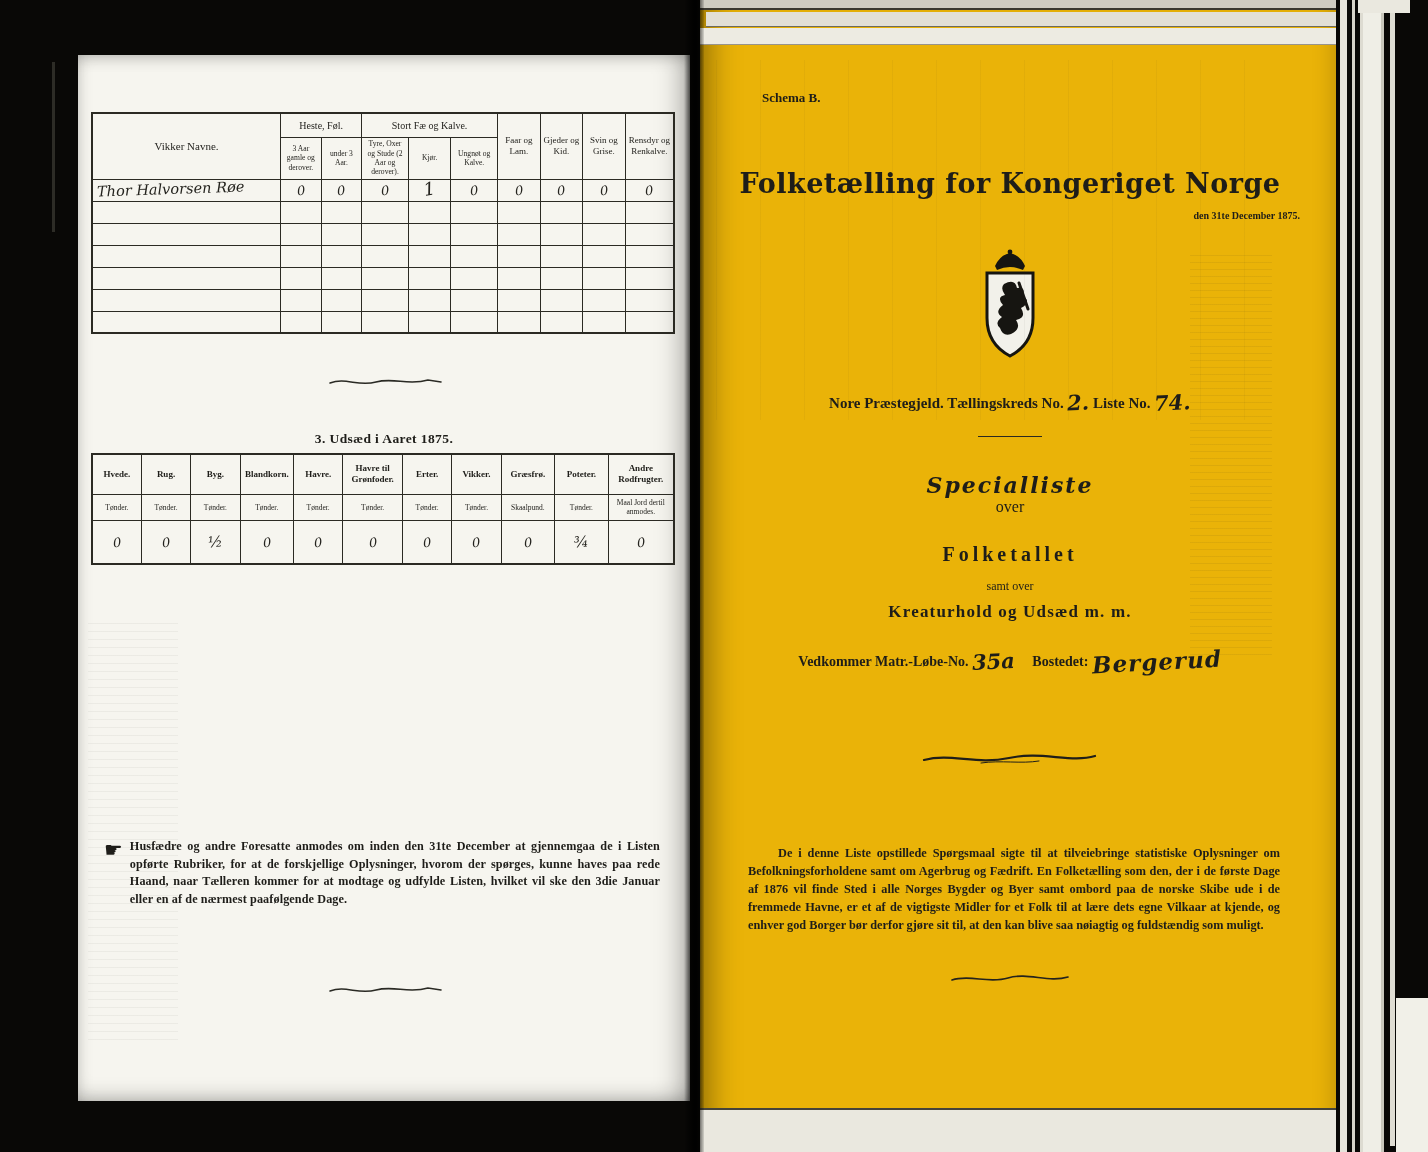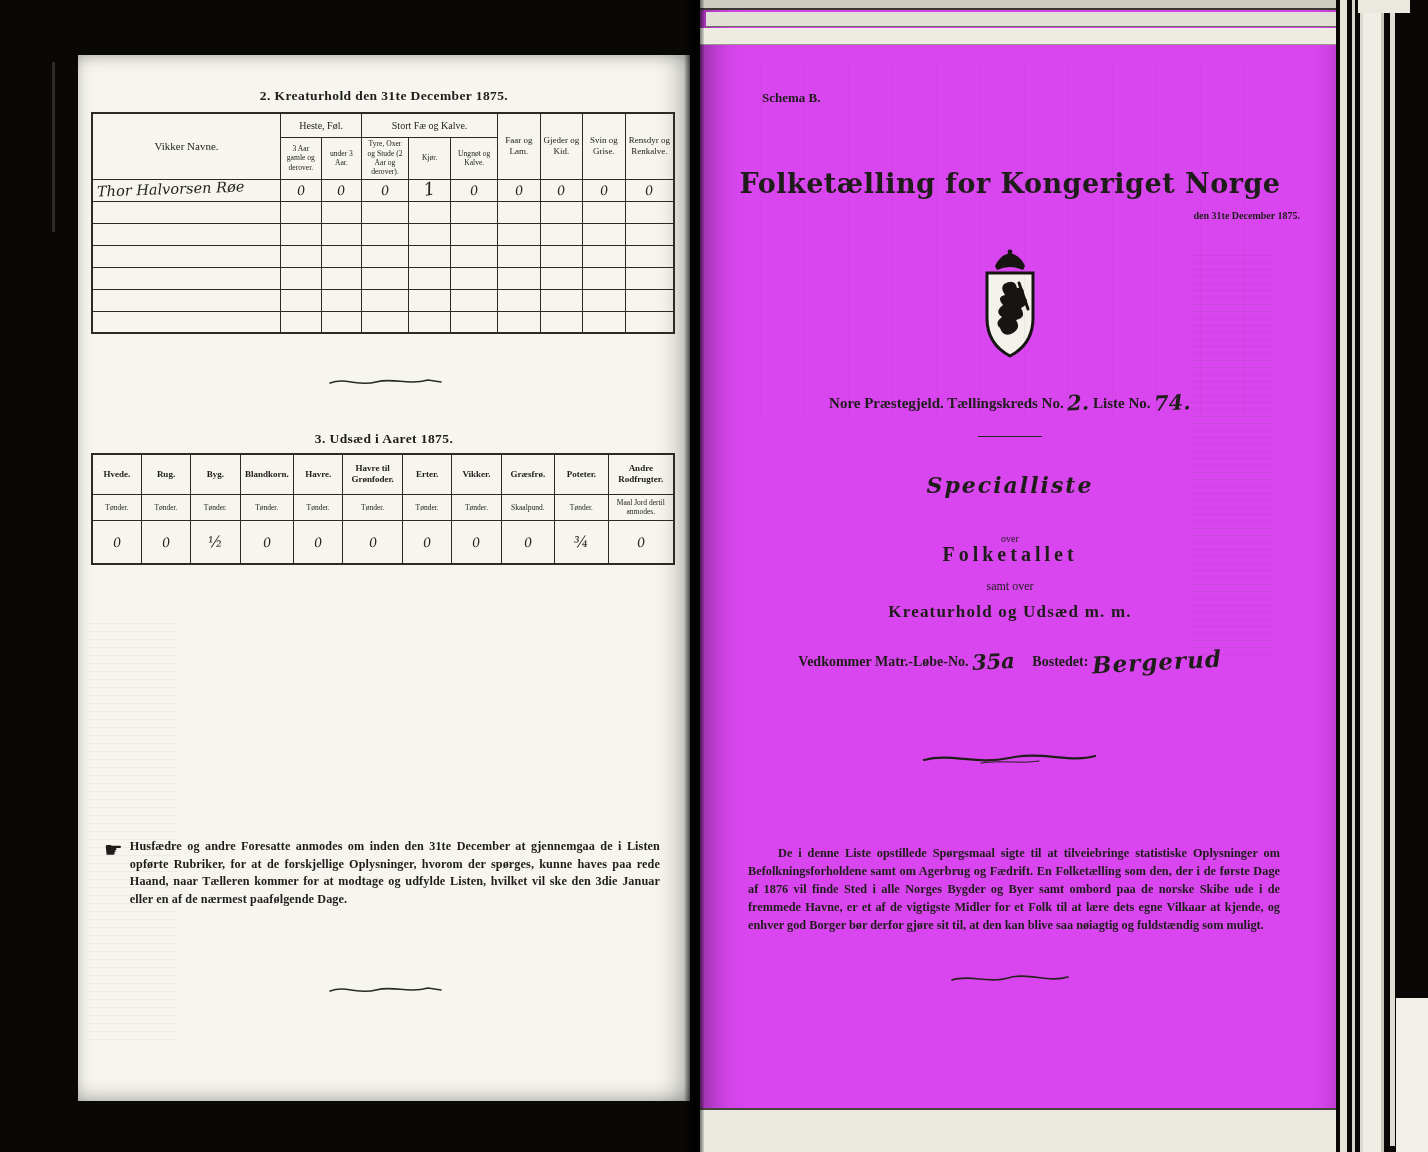--- a/index.html
+++ b/index.html
@@ -10,21 +10,21 @@
 
   #canvas { position:absolute; inset:0; width:1428px; height:1152px; background:#090806; }
 
   
   .page { position:absolute; background:#f6f5ef; }
   .page-left  { left:78px;  top:55px; width:612px; height:1046px;
                 box-shadow: inset -20px 0 28px -14px rgba(0,0,0,.38),
                             inset 6px 0 18px -8px rgba(0,0,0,.18),
                             inset 0 -14px 22px -12px rgba(0,0,0,.22),
                             inset 0 10px 18px -10px rgba(0,0,0,.2); }
-  .page-right { left:700px; top:0; width:636px; height:1152px; background:#d946ef;
+  .page-right { left:700px; top:0; width:636px; height:1152px; background:#eab308;
                 box-shadow: inset 22px 0 32px -14px rgba(0,0,0,.42),
                             inset -12px 0 22px -10px rgba(0,0,0,.2); }
 
   .gutter-shadow { position:absolute; left:684px; top:0; width:20px; height:1152px;
                    background:linear-gradient(90deg, rgba(0,0,0,0) 0%, rgba(0,0,0,.85) 45%, rgba(0,0,0,.9) 60%, rgba(0,0,0,.1) 100%); }
 
   
   .edge-strip { position:absolute; }
 
   
@@ -80,42 +80,41 @@
   .rp-el { position:absolute; }
   .rp-center { left:20px; width:580px; text-align:center; }
   .rp-schema { left:62px; top:90px; font-size:13px; font-weight:bold; }
   .rp-title { top:168px; font-size:27px; font-weight:bold; font-family:"DejaVu Serif", serif; letter-spacing:.5px; }
   .rp-date { top:210px; font-size:10px; font-weight:bold;text-align:right; }
   .rp-crest { top:246px; }
   .rp-district { top:390px; font-size:15px; font-weight:bold; }
   .rp-district .hw-entry { font-size:21px; vertical-align:-2px; }
   .rp-underline { left:278px; top:436px; width:64px; height:0; border-top:1.6px solid #2a2922; }
   .rp-speciallist { top:472px; font-size:22px; font-weight:bold; font-style:italic; letter-spacing:2px; font-family:"DejaVu Serif", serif; }
-  .rp-over { top:533px; font-size:10px; }
+  .rp-over { top:498px; font-size:16px; }
   .rp-folketal { top:543px; font-size:20px; font-weight:bold; letter-spacing:4px; }
   .rp-samt { top:579px; font-size:12px; }
   .rp-kreatur { top:602px; font-size:17px; font-weight:bold; letter-spacing:1.2px; }
   .rp-matr { top:648px; font-size:14px; font-weight:bold; }
   .rp-matr .hw-entry { font-size:21px; vertical-align:-3px; }
   .rp-matr .hw-place { font-size:23px; vertical-align:-4px; letter-spacing:1px; }
   .rp-divider { top:750px; }
   .rp-paragraph { left:48px; top:845px; width:532px; font-size:12.3px; font-weight:bold;
                   text-align:justify; line-height:1.46; text-indent:30px; }
   .rp-swash-bottom { top:972px; }
 
   .hw-entry, .hw-place { font-family:"DejaVu Serif", serif; font-style:italic; display:inline-block; transform:rotate(-3deg); }
 </style>
 </head>
 <body>
 
 <div id="canvas">
 
   <div class="page page-left">
 
-    <div class="lp-el lp-title">2. Kreaturhold den 31te December 1875.</div>
 
     <table class="tbl tbl-kreaturhold">
       <colgroup>
         <col style="width:186px">
           <col style="width:40px">
           <col style="width:40px">
         <col style="width:46px">
           <col style="width:42px">
           <col style="width:46px">
         <col style="width:42px">

